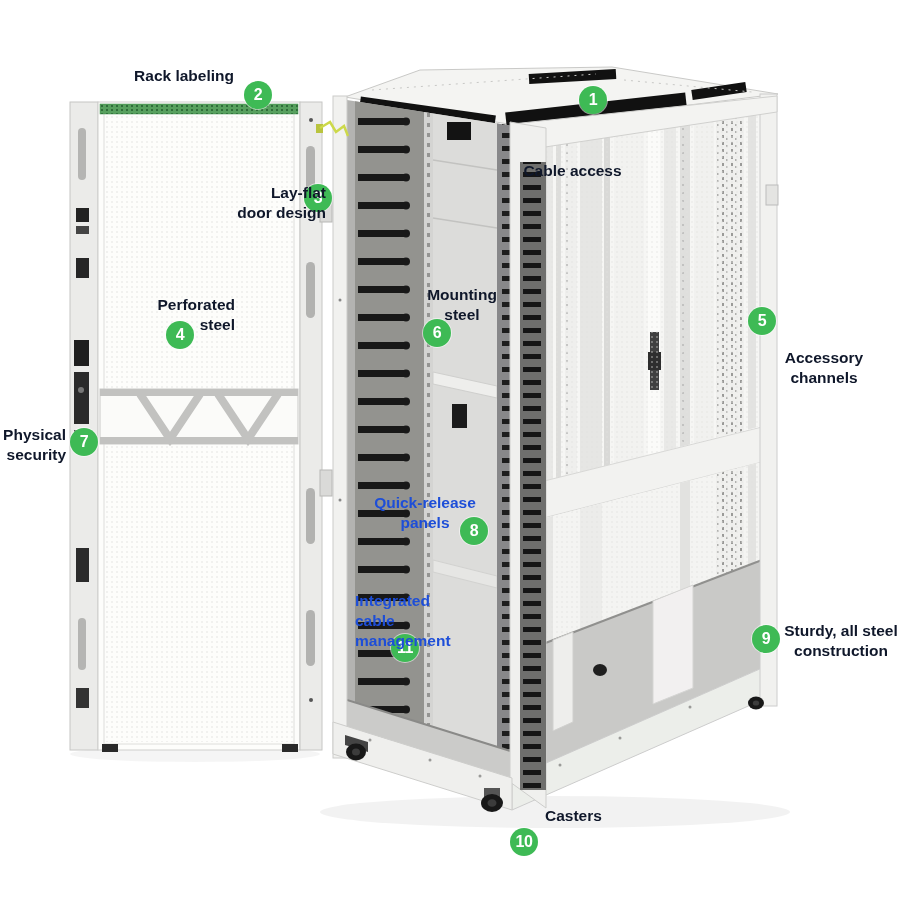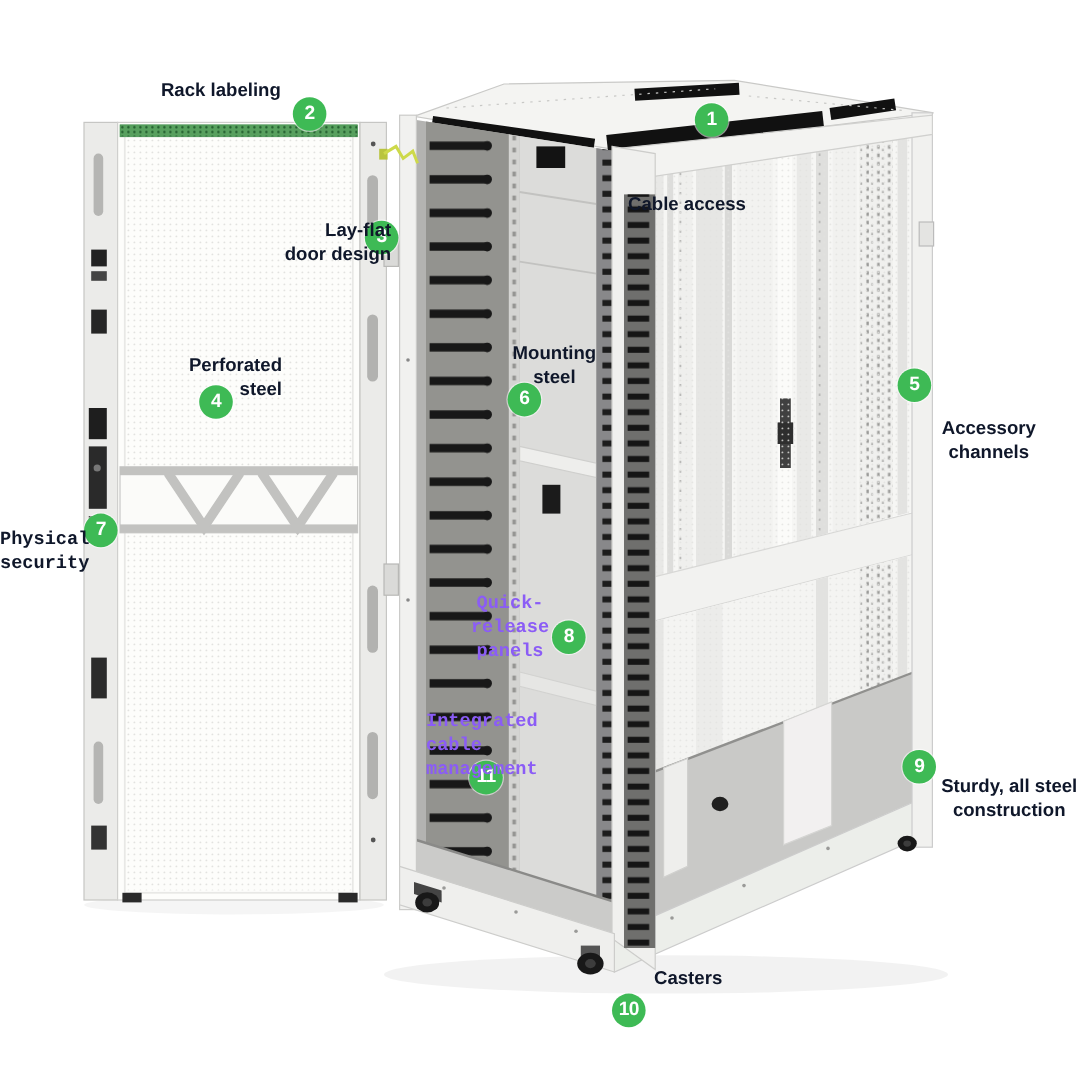--- a/index.html
+++ b/index.html
@@ -13,21 +13,21 @@
     position:absolute;width:28px;height:28px;border-radius:50%;
     background:#3eba55;color:#ffffff;font-weight:bold;font-size:16px;
     display:flex;align-items:center;justify-content:center;
     letter-spacing:-0.5px;line-height:1;
     box-shadow:0 0 0 1px rgba(255,255,255,0.55);
   }
   .label{
     position:absolute;font-weight:bold;font-size:15.5px;line-height:20px;
     color:#0f172a;white-space:pre-line;
   }
-  .label.light{color:#8b5cf6;font-family:Liberation Mono, monospace;}
+  .label.light{color:#1d4ed8;}
   .label.t-right{text-align:right;}
   .label.t-center{text-align:center;}
   .label.t-left{text-align:left;}
 </style>
 </head>
 <body>
 
 <div id="stage">
 
   <svg id="rack-svg" viewBox="0 0 900 900" aria-hidden="true">
@@ -260,33 +260,33 @@
   </div>
 
   <div class="callout">
     <span class="badge" style="left:423px;top:319px;">6</span>
     <div class="label t-center" style="left:410px;top:285px;width:104px;">Mounting
 steel</div>
   </div>
 
   <div class="callout">
     <span class="badge" style="left:70px;top:428px;">7</span>
-    <div class="label t-right" style="left:0px;top:439px;width:66px;font-family:Liberation Mono, monospace;">Physical
+    <div class="label t-right" style="left:0px;top:425px;width:66px;">Physical
 security</div>
   </div>
 
   <div class="callout">
     <span class="badge" style="left:460px;top:517px;">8</span>
     <div class="label t-center light" style="left:372px;top:493px;width:106px;">Quick-release
 panels</div>
   </div>
 
   <div class="callout">
     <span class="badge" style="left:752px;top:625px;">9</span>
-    <div class="label t-center" style="left:782px;top:646px;width:118px;">Sturdy, all steel
+    <div class="label t-center" style="left:782px;top:621px;width:118px;">Sturdy, all steel
 construction</div>
   </div>
 
   <div class="callout">
     <span class="badge" style="left:510px;top:828px;">10</span>
     <div class="label t-left" style="left:545px;top:806px;width:80px;">Casters</div>
   </div>
 
   <div class="callout">
     <span class="badge" style="left:391px;top:634px;">11</span>

